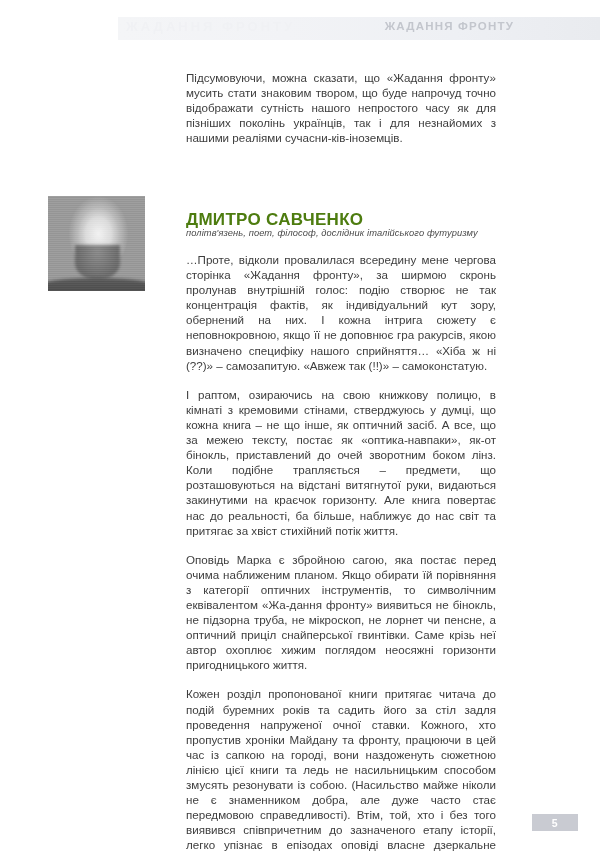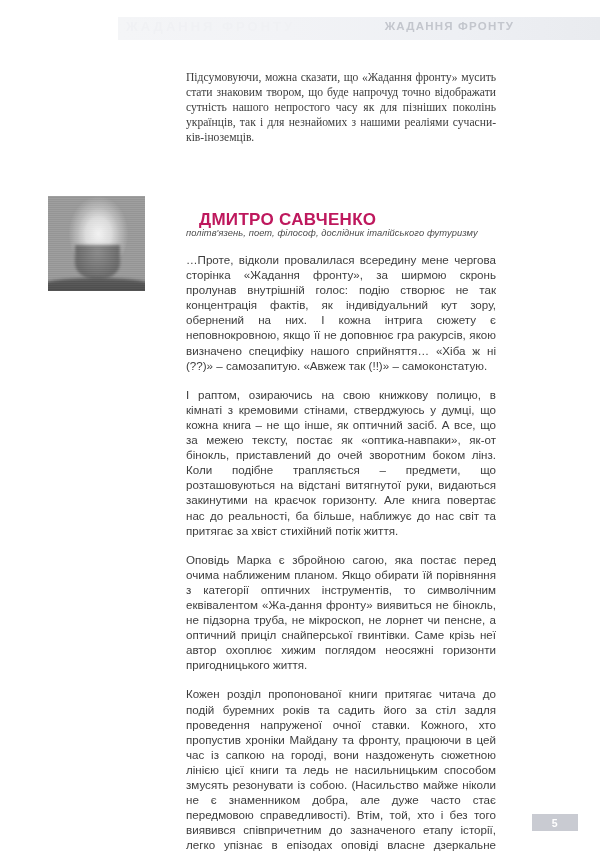--- a/index.html
+++ b/index.html
@@ -58,21 +58,21 @@
   .para {
     font-size: 11.6px;
     line-height: 15.1px;
     text-align: justify;
     color: #3d3d3d;
     margin: 0 0 14px 0;
     hyphens: manual;
   }
   .para:last-child { margin-bottom: 0; }
 
-  .gap-after-intro { margin-bottom: 30px; font-family: Liberation Serif, serif; }
+  .gap-after-intro { margin-bottom: 30px; }
 
   
   .author-photo {
     position: absolute;
     left: 48px;
     top: 196px;
     width: 97px;
     height: 95px;
     background:
       radial-gradient(ellipse 30px 38px at 52% 40%,
@@ -105,26 +105,26 @@
     position: absolute;
     inset: 0;
     background-image:
       repeating-linear-gradient(0deg, rgba(255,255,255,.05) 0 1px,
                                       rgba(0,0,0,.05) 1px 2px);
     mix-blend-mode: overlay;
   }
 
   .author-name {
     position: absolute;
-    left: 199px;
+    left: 186px;
     top: 196px;
     font-size: 17px;
     font-weight: bold;
     letter-spacing: 0.3px;
-    color: #be185d;
+    color: #4d7c0f;
   }
   .author-role {
     position: absolute;
     left: 186px;
     top: 228px;
     font-size: 9.3px;
     font-style: italic;
     font-weight: normal;
     color: #4a4a4a;
     letter-spacing: 0.1px;

